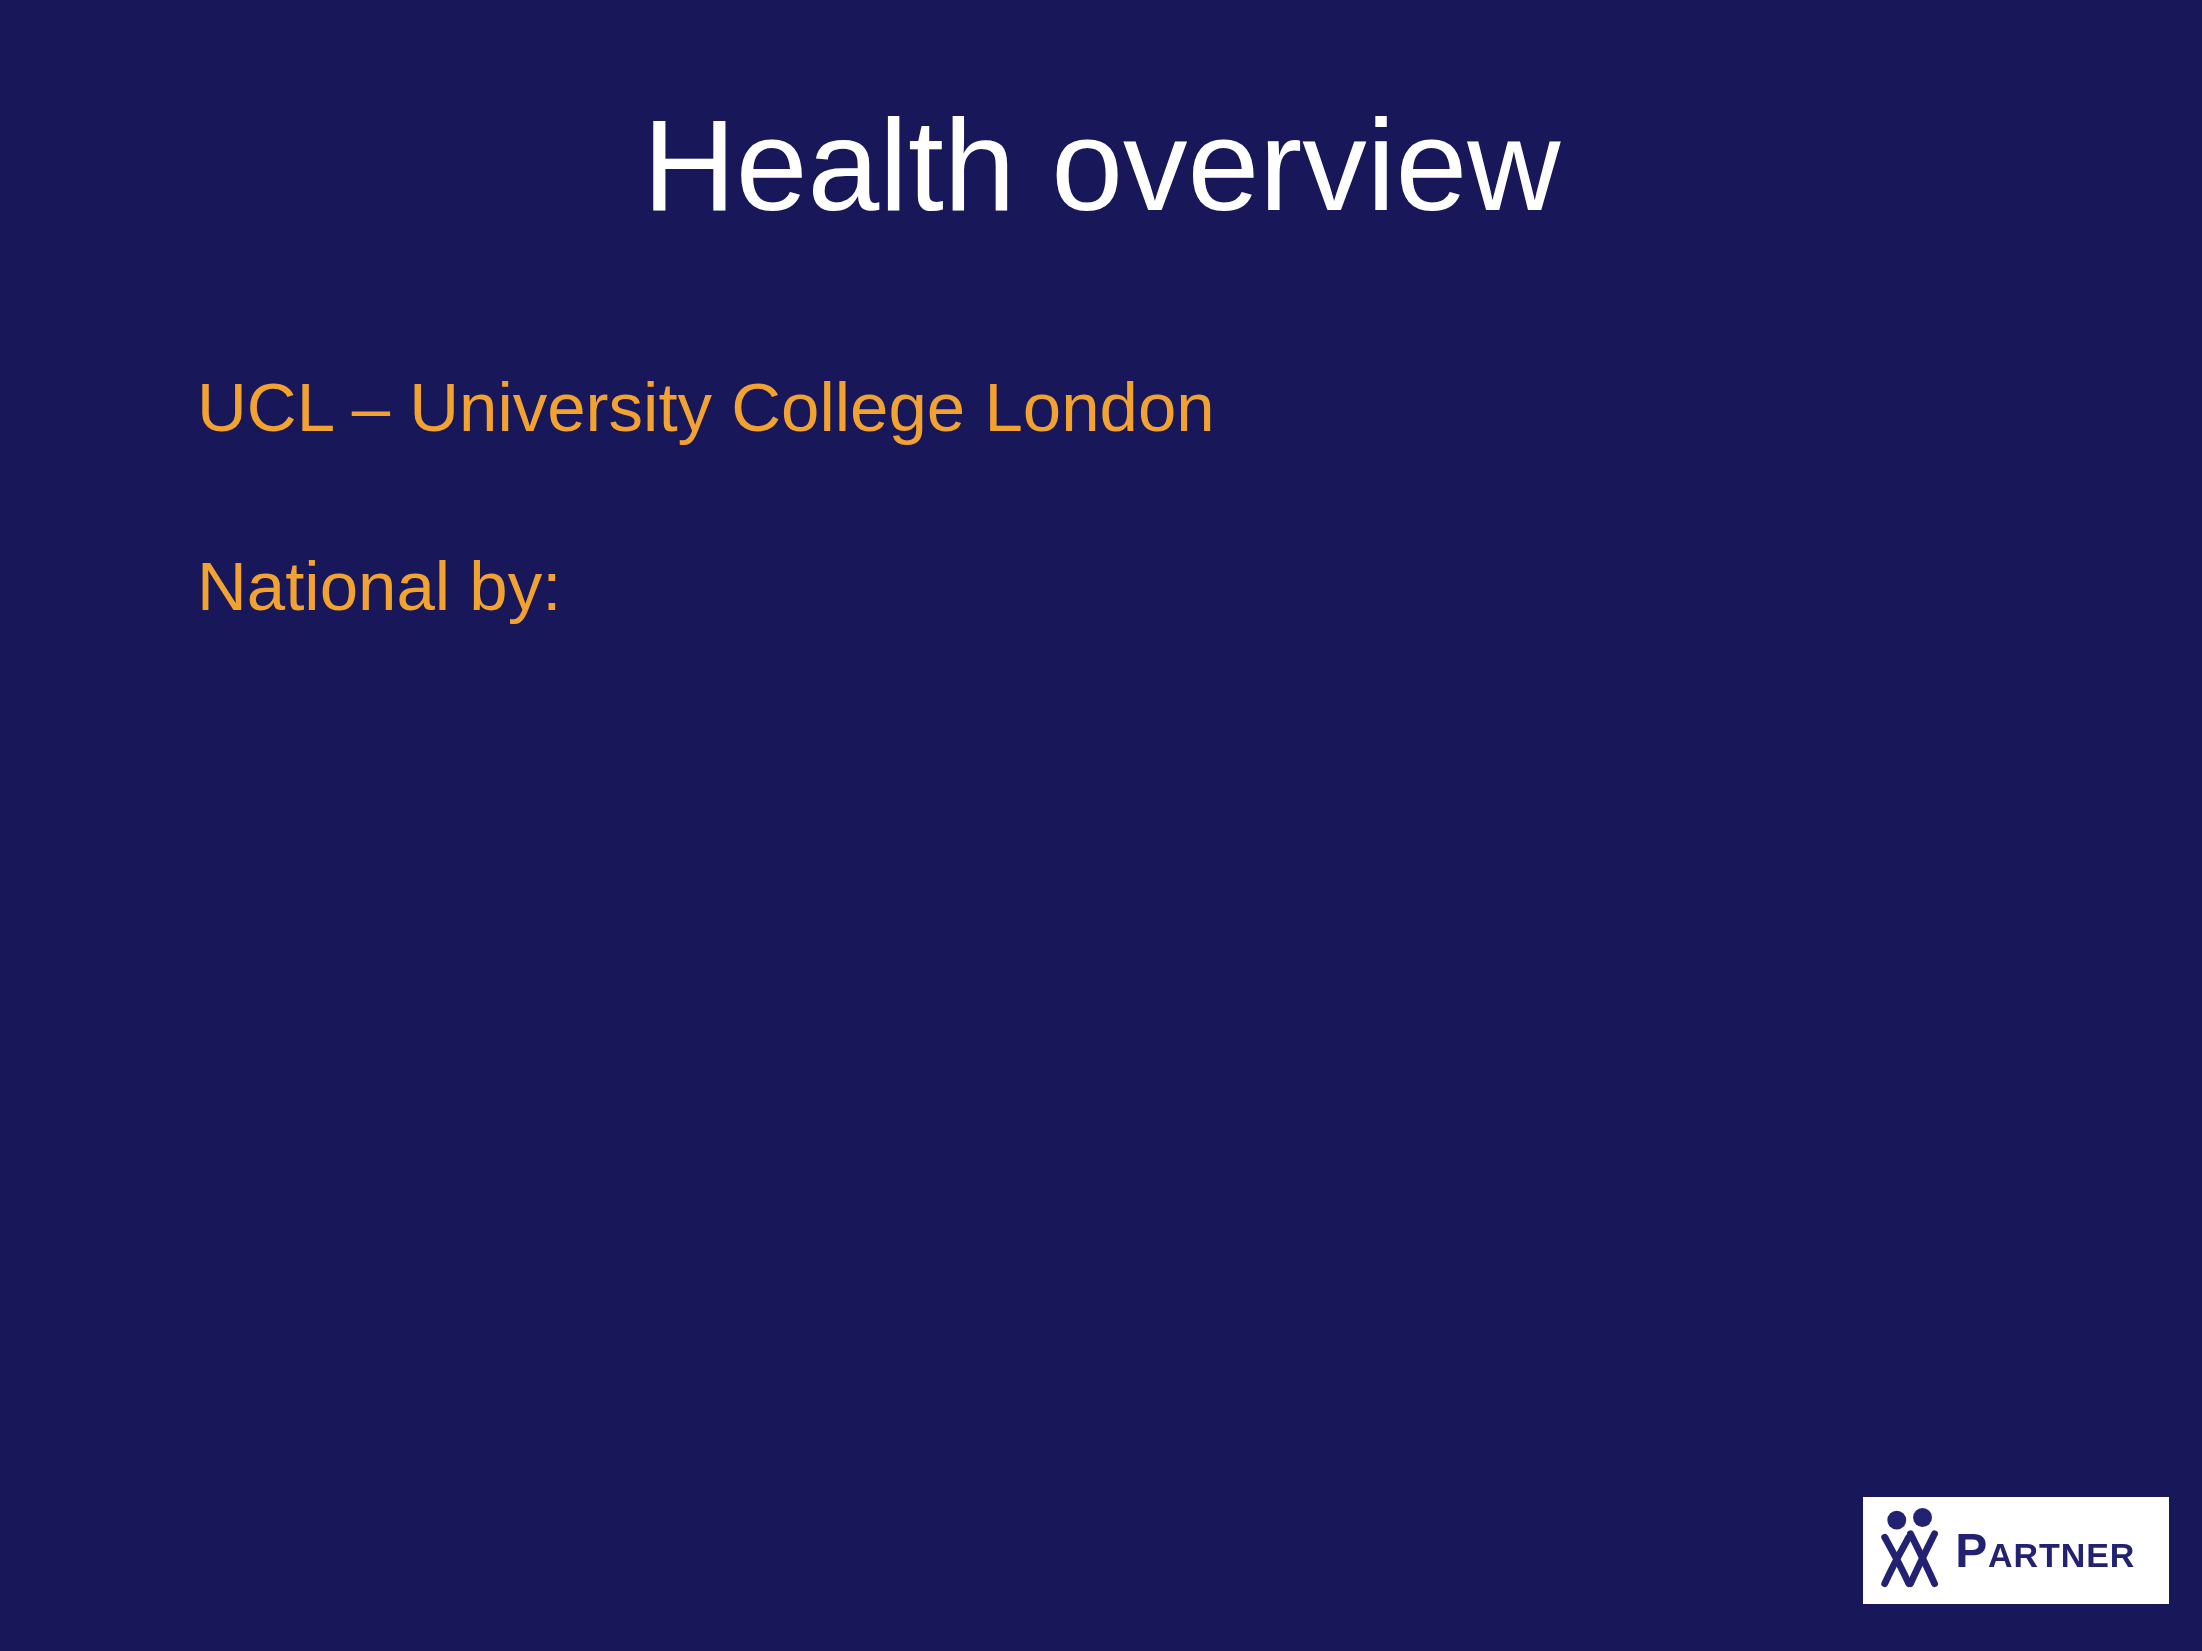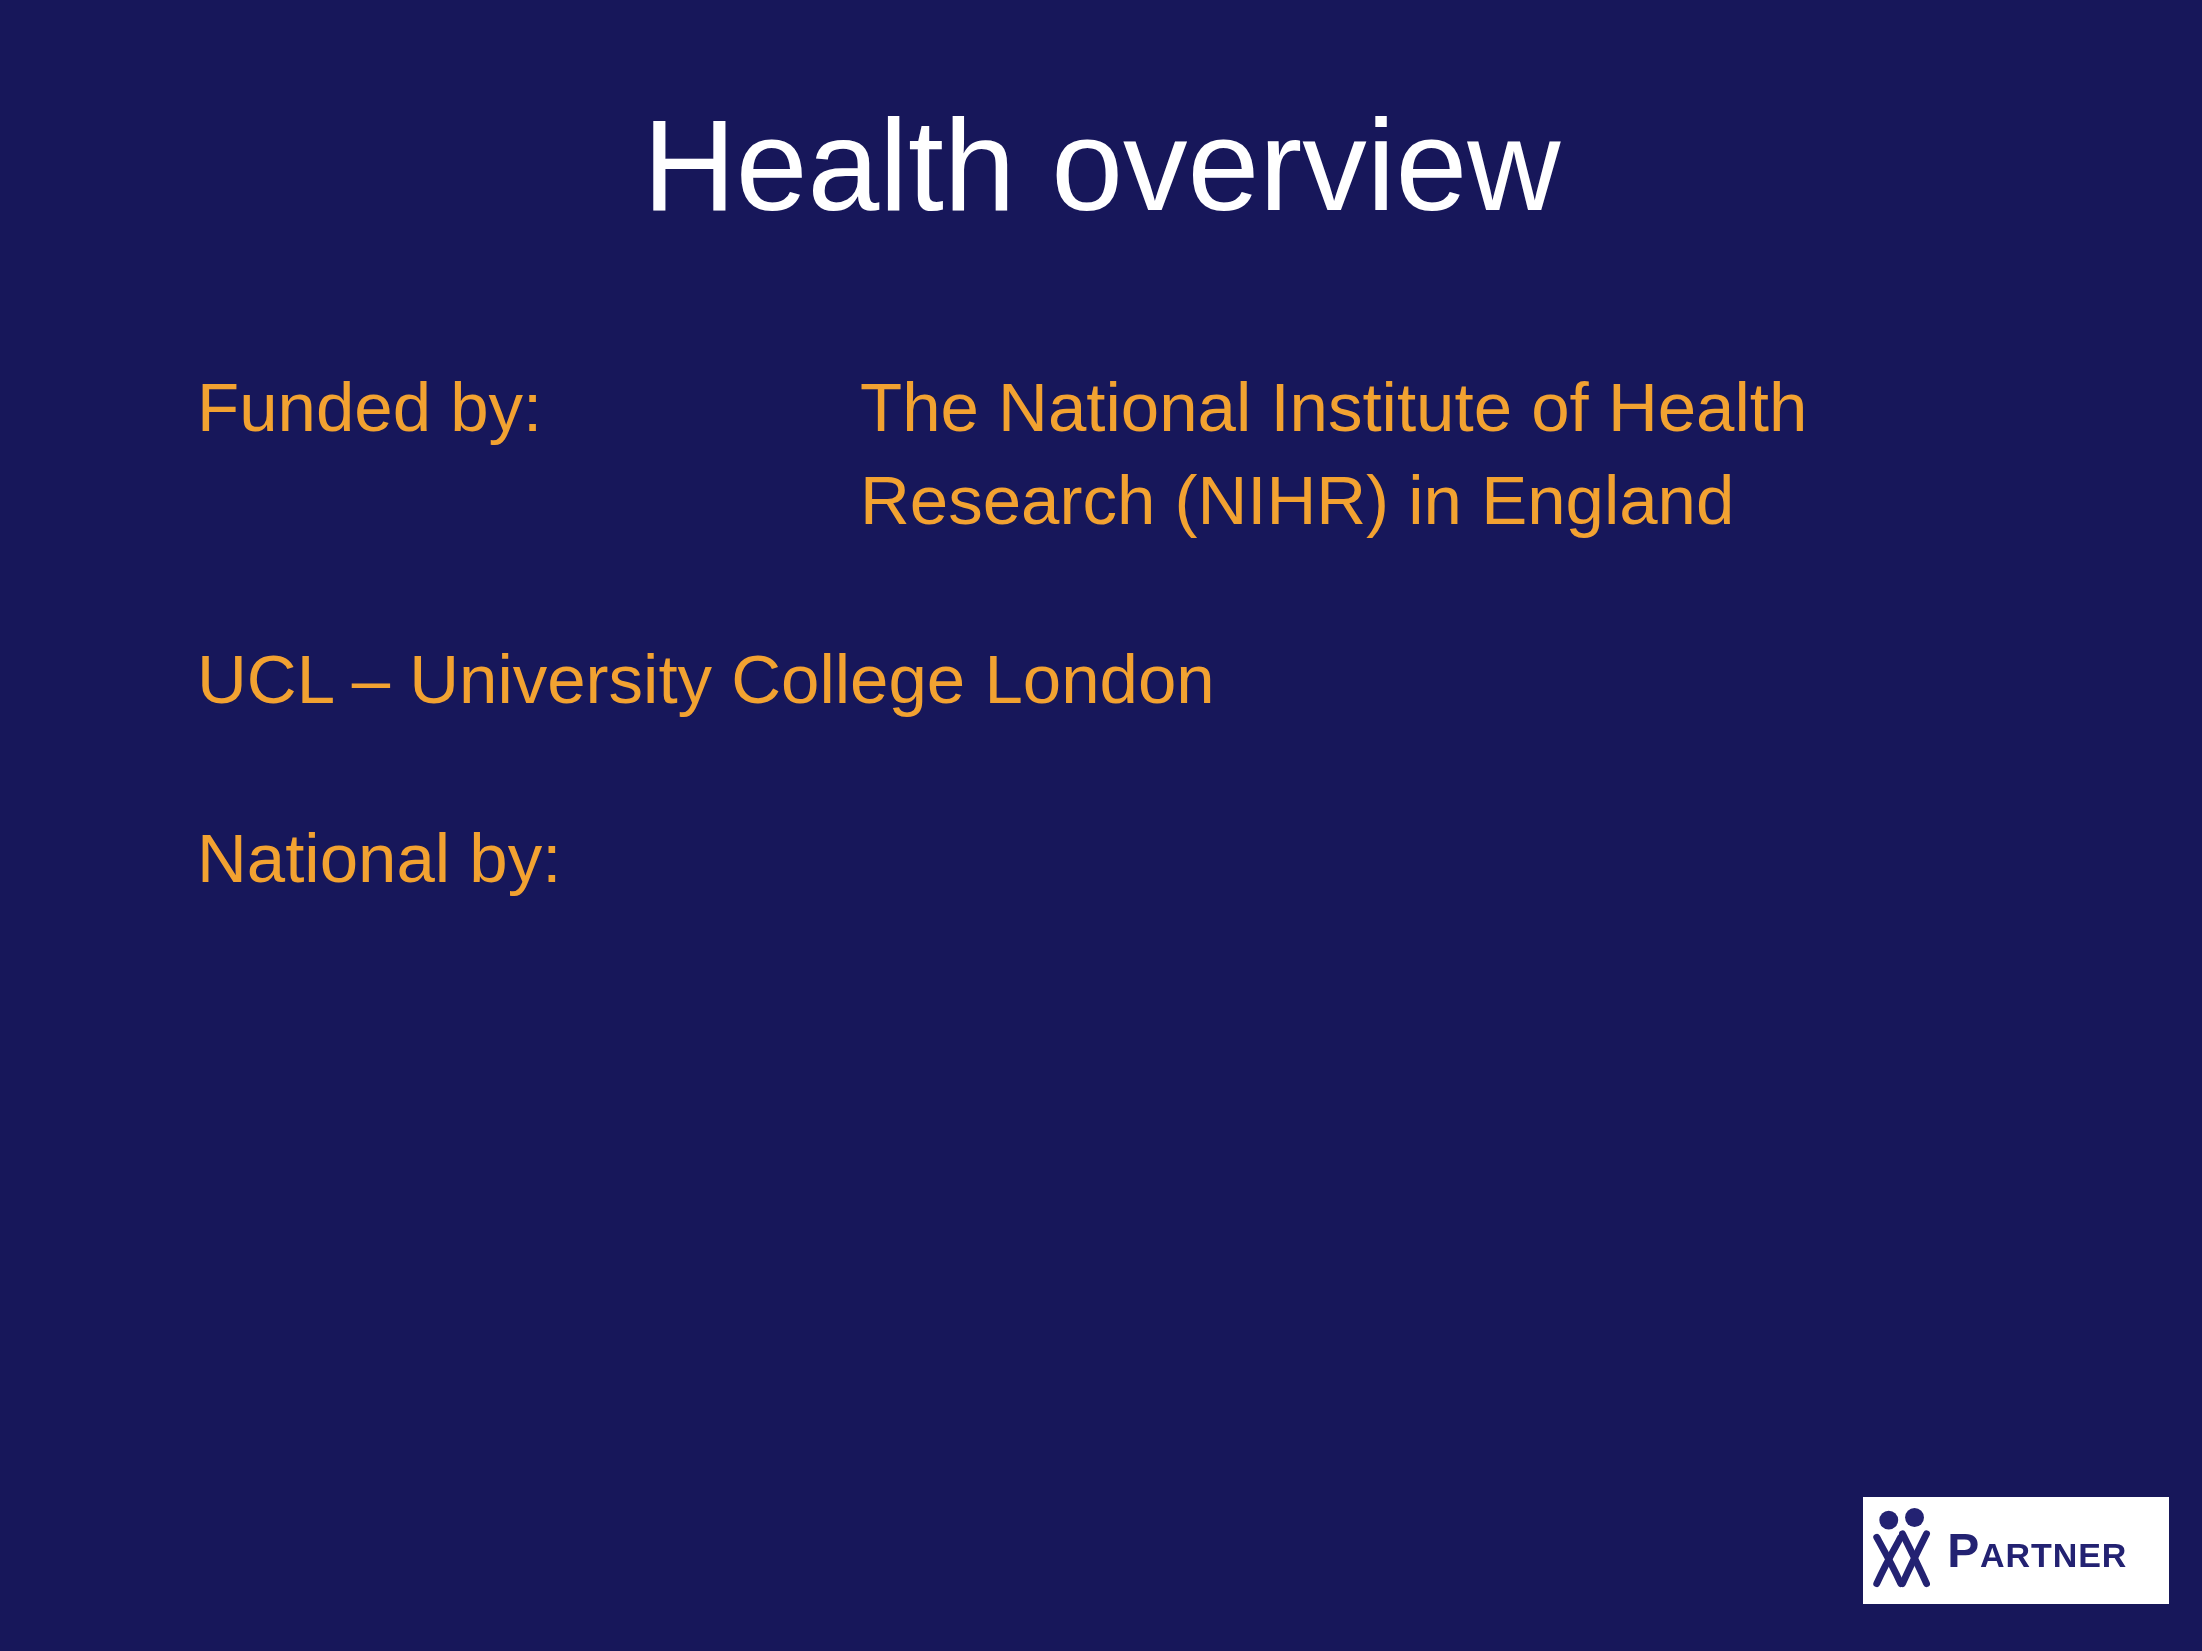--- a/index.html
+++ b/index.html
@@ -54,21 +54,21 @@
   }
   .logo{
     position:absolute;
     right:34px;
     bottom:48px;
     width:306px;
     height:107px;
     background:var(--logo_bg);
     display:flex;
     align-items:center;
-    padding-left:0;
+    padding-left:8px;
   }
   .logo-figures{
     width:79px;
     height:86px;
     flex:0 0 auto;
   }
   .logo-text{
     color:var(--logo_text);
     font-size:48px;
     font-weight:600;
@@ -80,25 +80,20 @@
 </style>
 </head>
 <body>
 
 <div class="slide">
 
   <div class="slide-title">Health overview</div>
 
   <div class="rows">
 
-    <div class="row">
-      <div class="row-label">Funded by:</div>
-      <div class="row-value">The National Institute of Health
-Research (NIHR) in England</div>
-    </div>
 
     <div class="row">
       <div class="row-value">UCL – University College London</div>
     </div>
 
     <div class="row">
       <div class="row-label">National by:</div>
     </div>
 
   </div>

